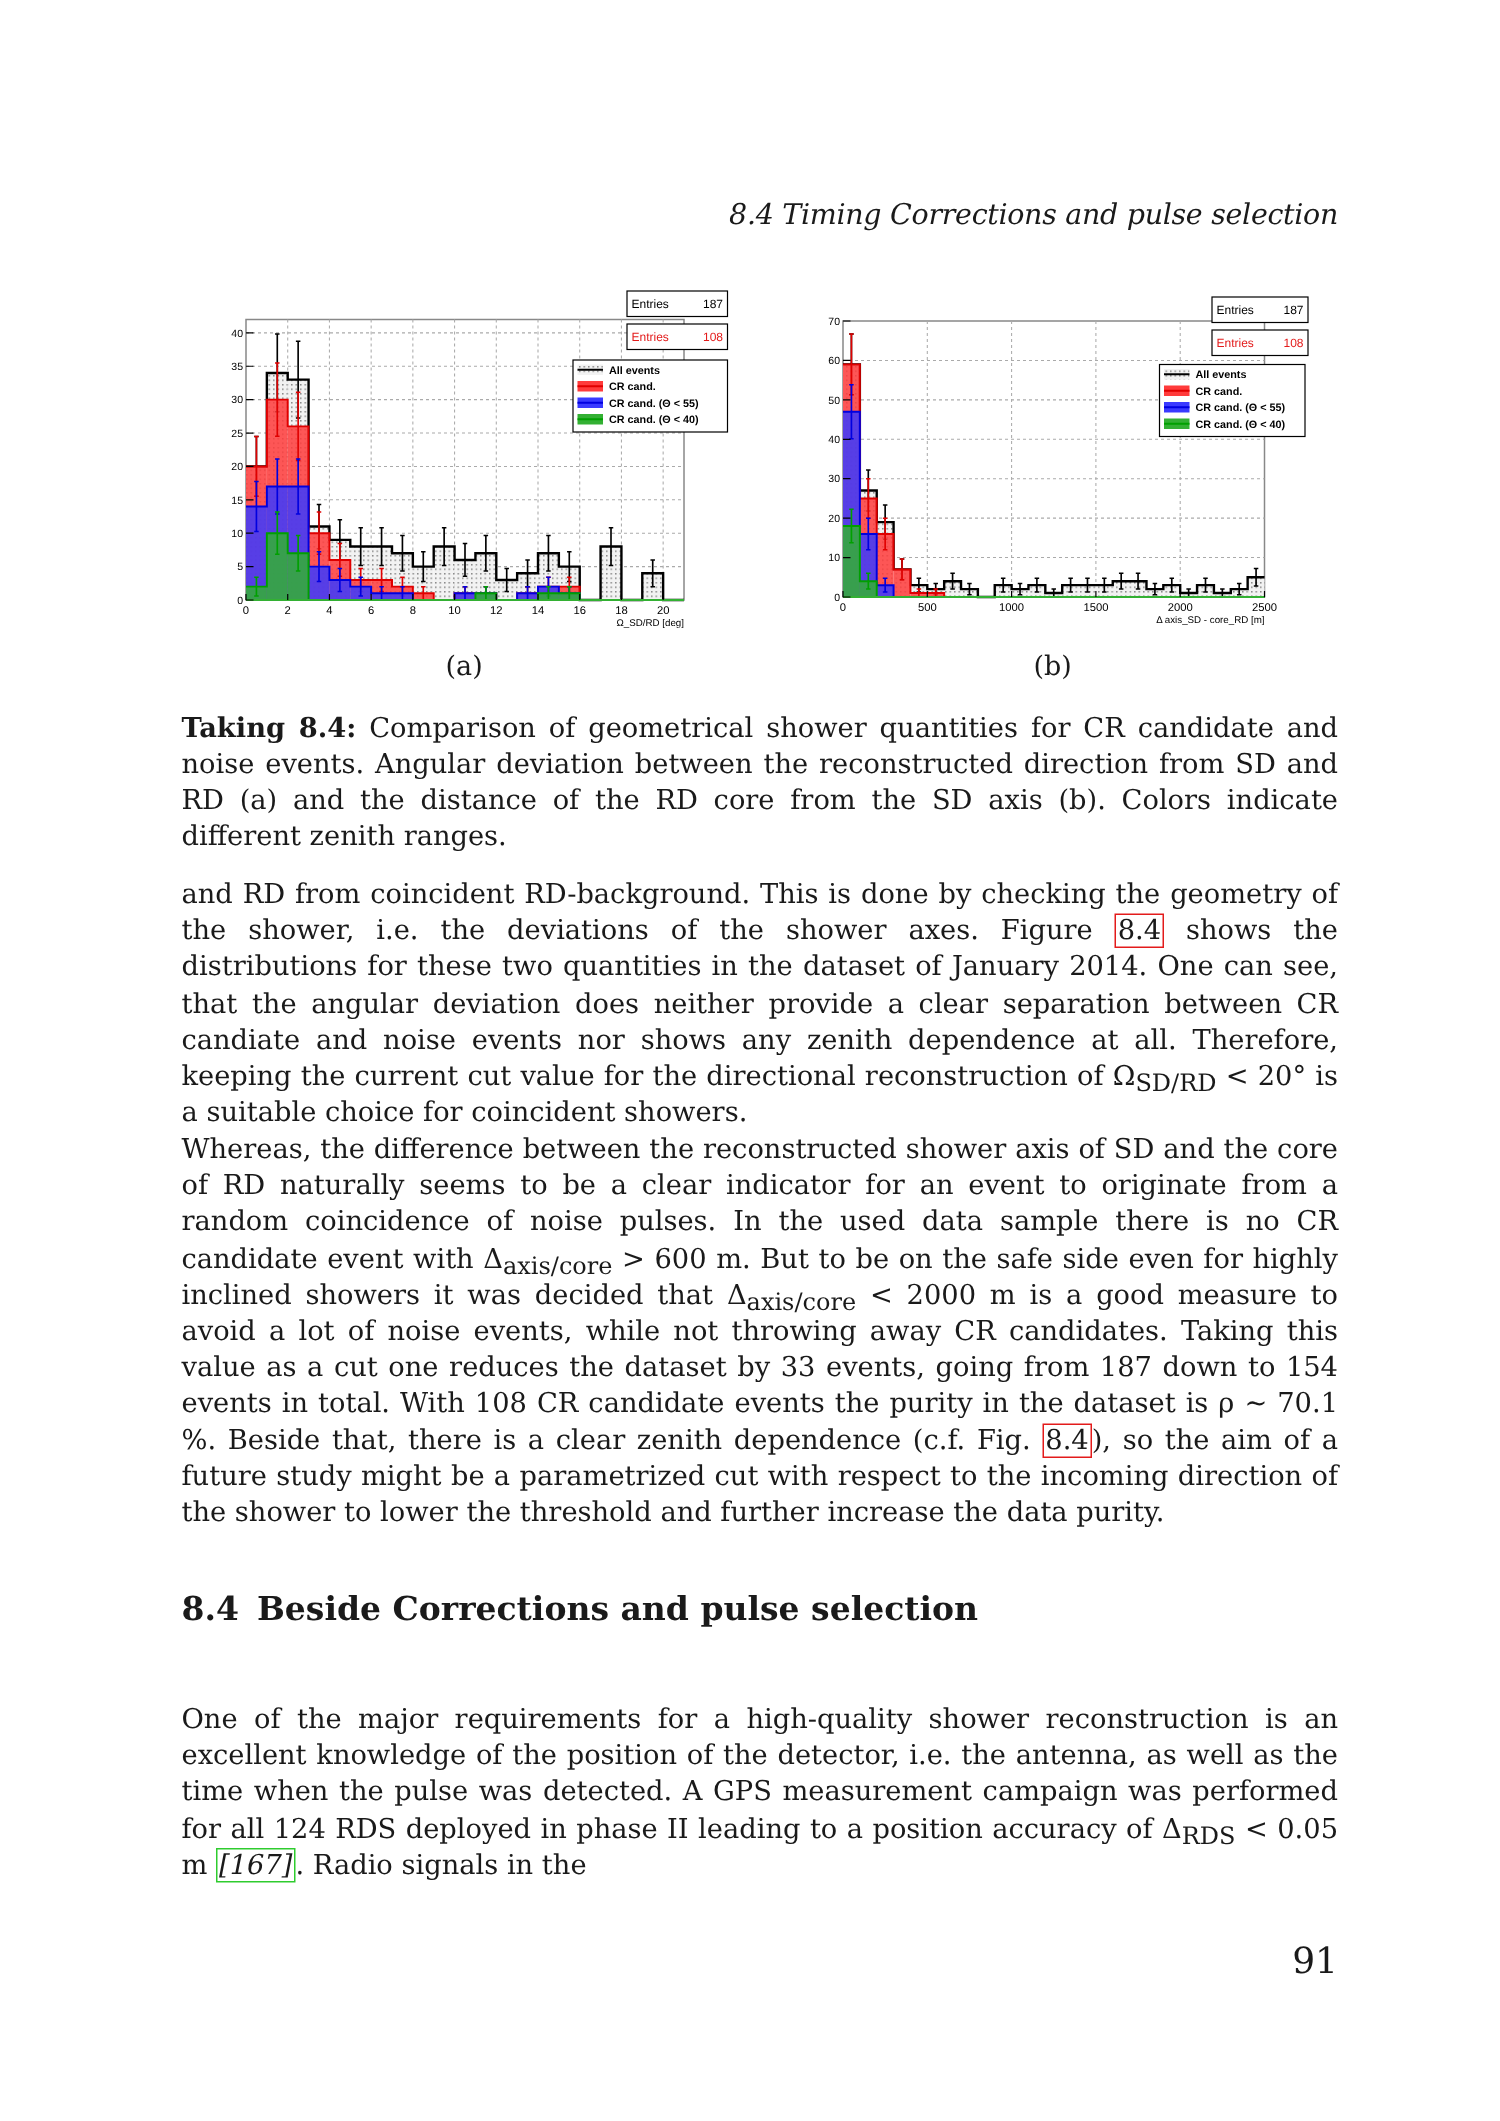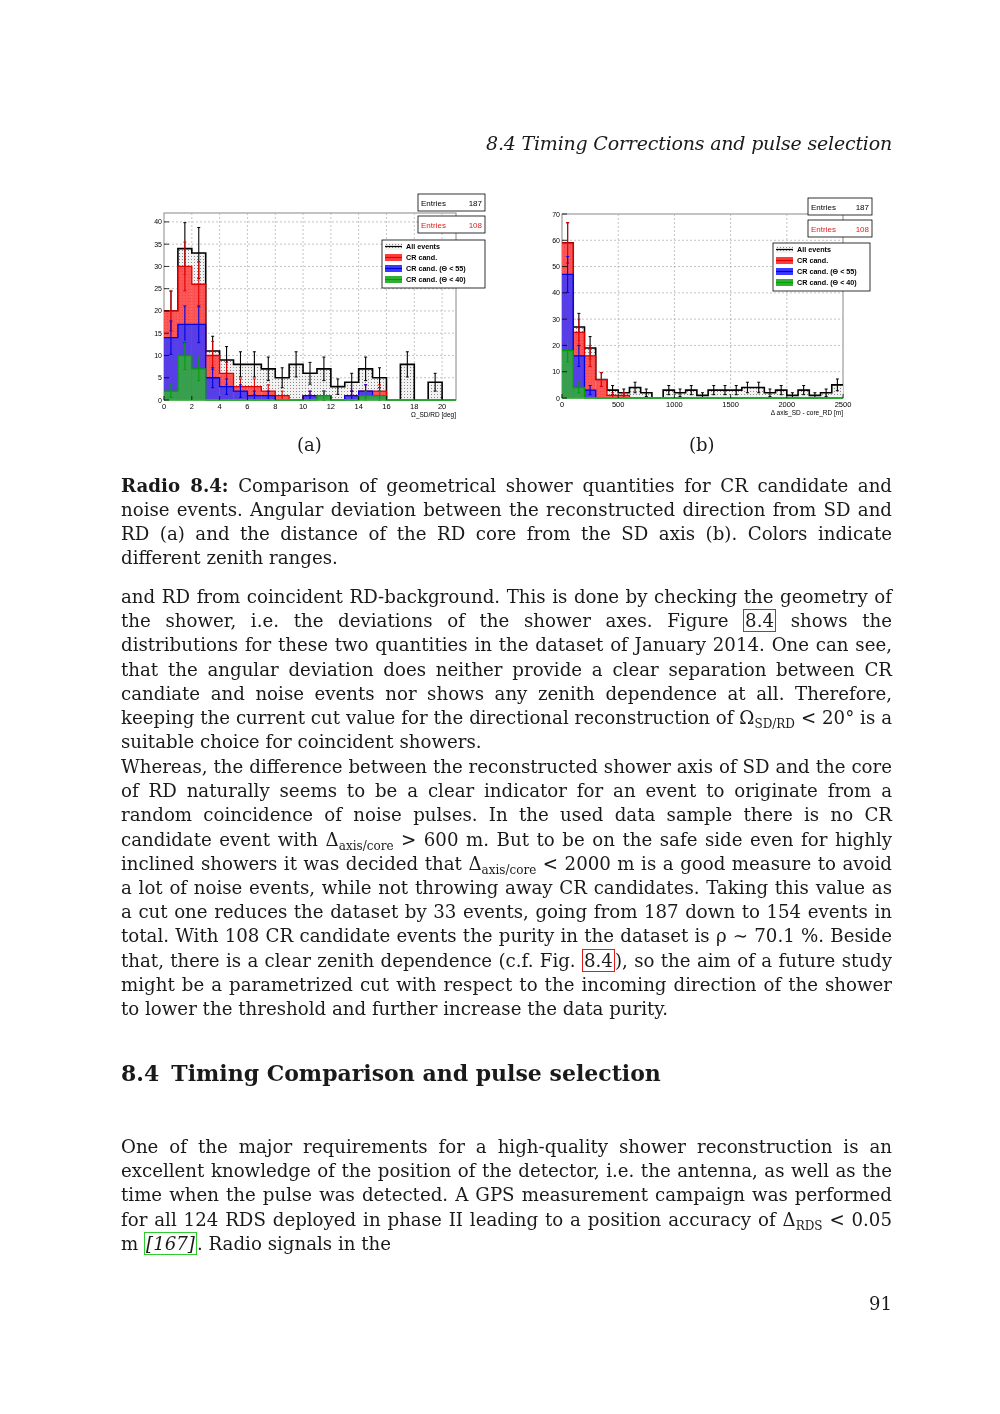--- a/index.html
+++ b/index.html
@@ -8,22 +8,22 @@
   .fig { position:absolute; }
   .fig svg { display:block; }
   .sublabel { position:absolute; font-size:18px; }
   .caption { position:absolute; left:121px; width:771px; top:474px; font-size:18.2px; line-height:24px; text-align:justify; }
   .caption b { font-weight:bold; }
   .para { position:absolute; left:121px; width:771px; font-size:18.2px; line-height:24.2px; text-align:justify; }
   .ref { border:1.5px solid #e31b1b; padding:0 1px; }
   .cite { border:1.5px solid #2ecc2e; padding:0 1px;font-style:italic; }
   .section { position:absolute; left:121px; top:1060px; font-size:22px; font-weight:bold; }
   .section .num { margin-right:12px; }
-  .page-num { position:absolute; right:108px; top:1293px; font-size:18px;text-align:right; }
-  sub { font-size:12px; vertical-align:-4px; line-height:0; }
+  .page-num { position:absolute; right:108px; top:1293px; font-size:24px;text-align:right; }
+  sub { font-size:16px; vertical-align:-4px; line-height:0; }
 </style>
 </head>
 <body>
 
 <div class="running-head">8.4  Timing Corrections and pulse selection</div>
 
 <div class="fig" id="fig-a" style="left:140px; top:190px; width:350px; height:235px;">
     <svg width="350" height="235" viewBox="0 0 350 235">
       <defs>
         <pattern id="fig-a-dots" width="3" height="3" patternUnits="userSpaceOnUse">
@@ -548,23 +548,23 @@
       <rect x="236" y="78" width="17" height="7" fill="#3a3aff"></rect>
       <line x1="236" y1="81.5" x2="253" y2="81.5" stroke="#0000e0" stroke-width="1.2"></line>
       <text x="257" y="84" font-size="7.2" font-weight="bold" font-family="Liberation Sans, sans-serif">CR cand. (Θ &lt; 55)</text>
       <rect x="236" y="89" width="17" height="7" fill="#33b033"></rect>
       <line x1="236" y1="92.5" x2="253" y2="92.5" stroke="#00a000" stroke-width="1.2"></line>
       <text x="257" y="95" font-size="7.2" font-weight="bold" font-family="Liberation Sans, sans-serif">CR cand. (Θ &lt; 40)</text>
     </svg>
   </div>
 <div class="sublabel" style="left:689px; top:434px;">(b)</div>
 
-<div class="caption"><b>Radio 8.4:</b><span> Comparison of geometrical shower quantities for CR candidate and noise events. Angular deviation between the reconstructed direction from SD and RD (a) and the distance of the RD core from the SD axis (b). Colors indicate different zenith ranges.</span></div>
+<div class="caption"><b>Taking 8.4:</b><span> Comparison of geometrical shower quantities for CR candidate and noise events. Angular deviation between the reconstructed direction from SD and RD (a) and the distance of the RD core from the SD axis (b). Colors indicate different zenith ranges.</span></div>
 
 <div class="para" style="top:585px;"><span>and RD from coincident RD-background. This is done by checking the geometry of the shower, i.e. the deviations of the shower axes. Figure </span><span class="ref">8.4</span><span> shows the distributions for these two quantities in the dataset of January 2014. One can see, that the angular deviation does neither provide a clear separation between CR candiate and noise events nor shows any zenith dependence at all. Therefore, keeping the current cut value for the directional reconstruction of Ω</span><sub>SD/RD</sub><span> &lt; 20° is a suitable choice for coincident showers.</span></div>
 
 <div class="para" style="top:755px;"><span>Whereas, the difference between the reconstructed shower axis of SD and the core of RD naturally seems to be a clear indicator for an event to originate from a random coincidence of noise pulses. In the used data sample there is no CR candidate event with Δ</span><sub>axis/core</sub><span> &gt; 600 m. But to be on the safe side even for highly inclined showers it was decided that Δ</span><sub>axis/core</sub><span> &lt; 2000 m is a good measure to avoid a lot of noise events, while not throwing away CR candidates. Taking this value as a cut one reduces the dataset by 33 events, going from 187 down to 154 events in total. With 108 CR candidate events the purity in the dataset is ρ ∼ 70.1 %. Beside that, there is a clear zenith dependence (c.f. Fig. </span><span class="ref">8.4</span><span>), so the aim of a future study might be a parametrized cut with respect to the incoming direction of the shower to lower the threshold and further increase the data purity.</span></div>
 
-<div class="section"><span class="num">8.4</span><span>Timing Comparison and pulse selection</span></div>
+<div class="section"><span class="num">8.4</span><span>Beside Corrections and pulse selection</span></div>
 
 <div class="para" style="top:1135px;"><span>One of the major requirements for a high-quality shower reconstruction is an excellent knowledge of the position of the detector, i.e. the antenna, as well as the time when the pulse was detected. A GPS measurement campaign was performed for all 124 RDS deployed in phase II leading to a position accuracy of Δ</span><sub>RDS</sub><span> &lt; 0.05 m </span><span class="cite">[167]</span><span>. Radio signals in the</span></div>
 
 <div class="page-num">91</div>
 
 </body></html>

